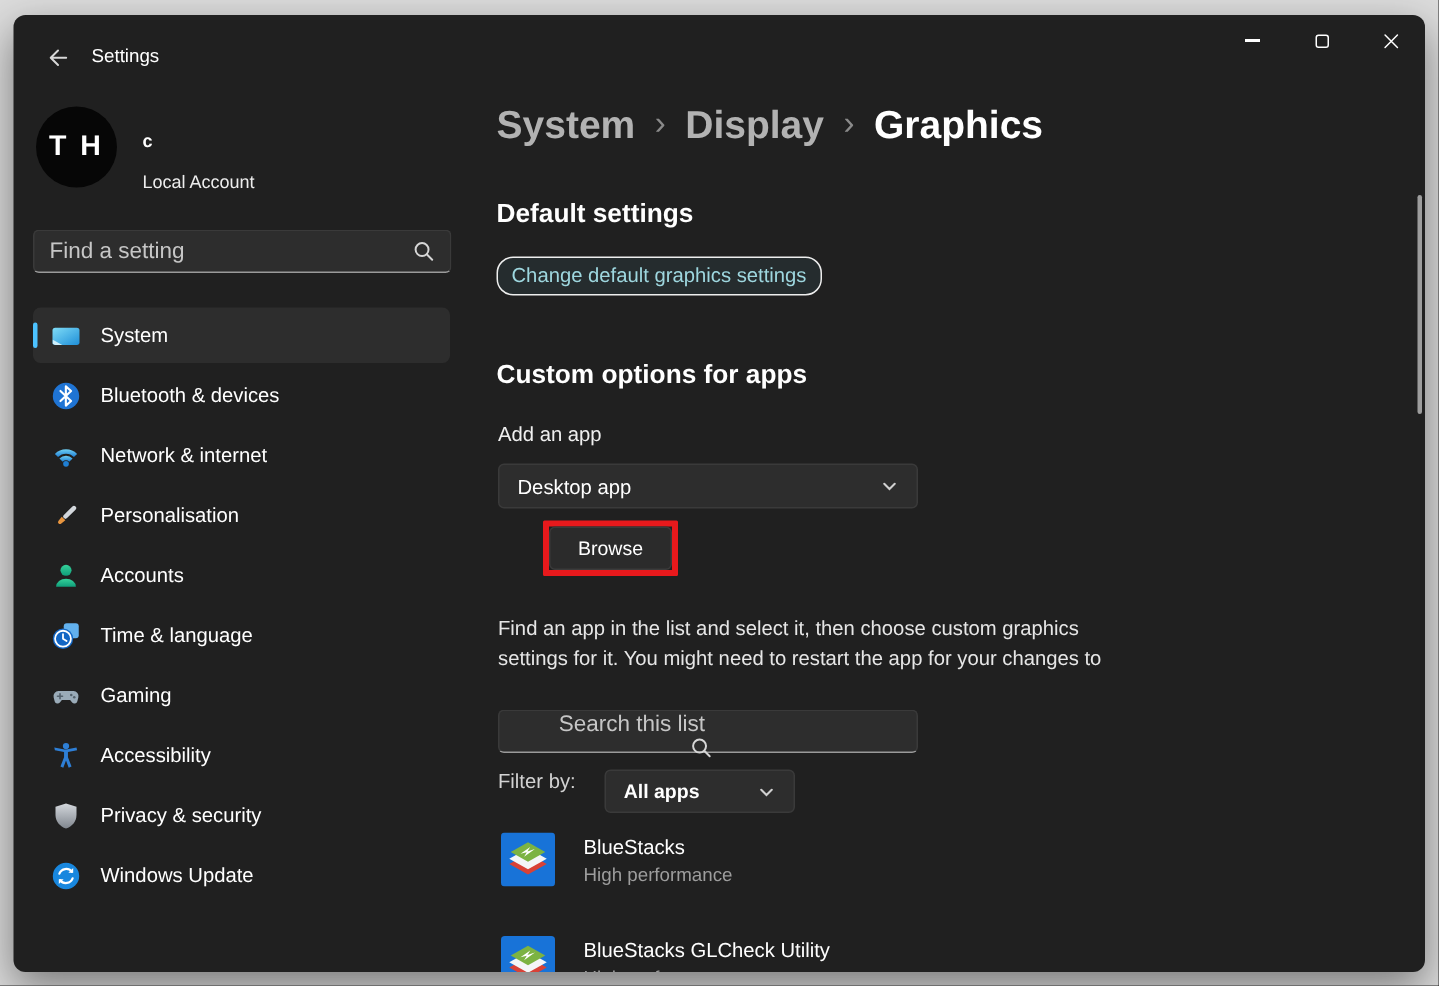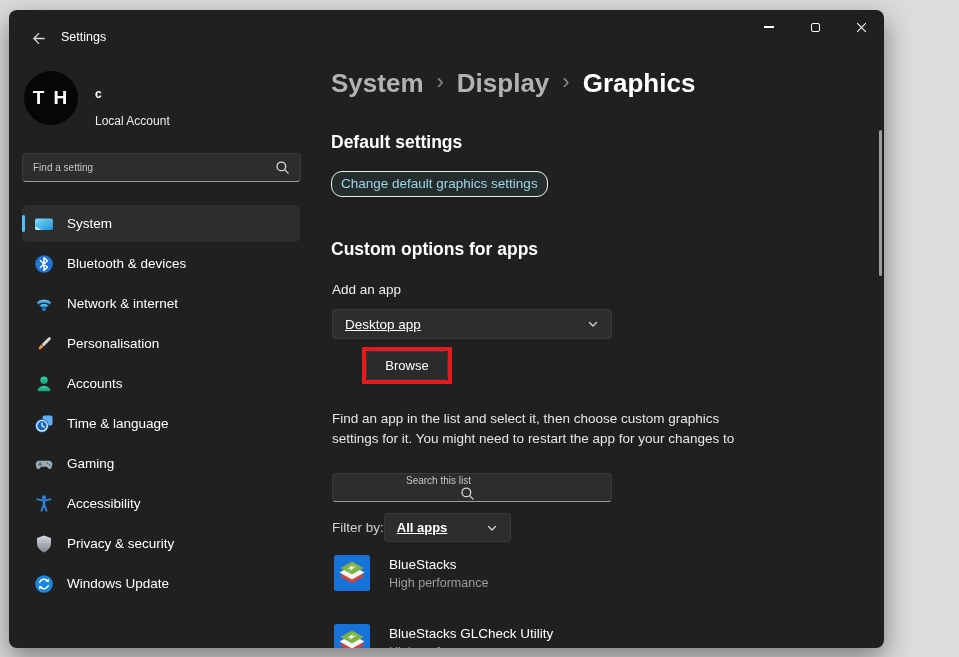--- a/index.html
+++ b/index.html
@@ -3,21 +3,21 @@
 <meta charset="utf-8">
 <style>
   * { margin:0; padding:0; box-sizing:border-box; }
   html,body { width:959px; height:657px; overflow:hidden; }
   body {
     background:#dcdcdc;
     font-family:"Liberation Sans", sans-serif;
     position:relative;
   }
   .window {
-    position:absolute; left:9px; top:10px; width:875px; height:638px;
+    position:absolute; left:9px; top:10px; width:941px; height:638px;
     background:#202020; border-radius:8px; overflow:hidden;
     box-shadow:0 10px 28px rgba(0,0,0,.45);
     color:#fff;
   }
   
   .back-btn {
     position:absolute; left:14px; top:16px; width:30px; height:24px;
     background:transparent; border:none; display:flex; align-items:center; justify-content:center; cursor:pointer;
   }
   .app-title { position:absolute; left:52px; top:20px; font-size:12.5px; color:#ffffff; }
@@ -35,21 +35,21 @@
     font-weight:700; font-size:19px; letter-spacing:2px; color:#fff;
   }
   .account-name { position:absolute; left:86px; top:77px; font-size:12px; font-weight:700; color:#fff; }
   .account-type { position:absolute; left:86px; top:95px; font-size:12px; color:#ededed;margin-top:9px; }
   .searchbox {
     background:#2d2d2d; border:1px solid #3a3a3a; border-bottom:1.5px solid #9a9a9a;
     border-radius:4px; display:flex; align-items:center;
   }
   .searchbox input {
     flex:1; background:transparent; border:none; outline:none;
-    color:#eab308; font-size:10px; padding:0 10px; font-family:"Liberation Sans",sans-serif;
+    color:#eab308; font-size:15px; padding:0 10px; font-family:"Liberation Sans",sans-serif;
   }
   .searchbox input::placeholder { color:#c6c6c6; }
   .searchbox .search-ic { margin-right:10px; display:flex; }
   .sb-search { position:absolute; left:13px; top:143px; width:279px; height:29px; }
   .nav { position:absolute; left:13px; top:195px; width:278px; }
   .nav-item {
     position:relative; height:37px; margin-bottom:3px; border-radius:5px;
     display:flex; align-items:center; padding-left:12px; gap:13px;
     font-size:13.5px; color:#fff; cursor:pointer;
   }
@@ -71,37 +71,37 @@
   .link-focus {
     position:absolute; left:0; top:161px; display:inline-block;
     padding:4px 9px 5px; border:1.5px solid #eeeeee; border-radius:11px;
     background:rgba(86,160,175,.10);
     color:#9ed7df; font-size:13.5px; cursor:pointer; text-decoration:none;text-align:center;
   }
   .field-label { position:absolute; left:1px; top:272px; font-size:13.5px; color:#efefef; }
   .dropdown {
     background:#2d2d2d; border:1px solid #3a3a3a; border-radius:4px;
     display:flex; align-items:center; justify-content:space-between;
-    padding:0 12px; cursor:pointer;text-decoration:underline;
+    padding:0 12px; cursor:pointer;
   }
   .dropdown .dd-value { font-size:13.5px; color:#fff; }
   .dd-apptype { position:absolute; left:1px; top:299px; width:280px; height:30px; }
   .red-box {
     position:absolute; left:2px; top:337px;
     border:4px solid #e8191c; border-radius:1px;margin-left:29px;
   }
   .browse-btn {
     display:block; width:82px; height:29px; background:#2b2b2b;
     border:1px solid #3b3b3b; border-radius:4px; color:#fff;
     font-size:13px; font-family:"Liberation Sans",sans-serif; cursor:pointer;
   }
   .desc { position:absolute; left:1px; top:399px; width:440px; font-size:13.5px; line-height:20px; color:#e6e6e6; }
   .desc span { display:block; }
   .list-search { position:absolute; left:1px; top:463px; width:280px; height:29px;flex-direction:column; }
-  .filter-row { position:absolute; left:1px; top:503px; display:flex; align-items:center; gap:0; }
+  .filter-row { position:absolute; left:1px; top:503px; display:flex; gap:19px; }
   .filter-label { font-size:13.5px; color:#d2d2d2; }
   .dd-filter { width:127px; height:29px; }
   .dd-filter .dd-value { font-weight:700; font-size:13px; }
   .app-row { position:absolute; left:3px; display:flex; gap:19px; cursor:pointer; }
   .app-row-1 { top:545px; }
   .app-row-2 { top:614px; }
   .app-icon { width:36px; height:36px; flex:0 0 36px; }
   .app-name { font-size:13.5px; color:#fff; margin-top:2px; }
   .app-setting { font-size:12.5px; color:#9d9d9d; margin-top:4px; }
   .scroll-thumb {

